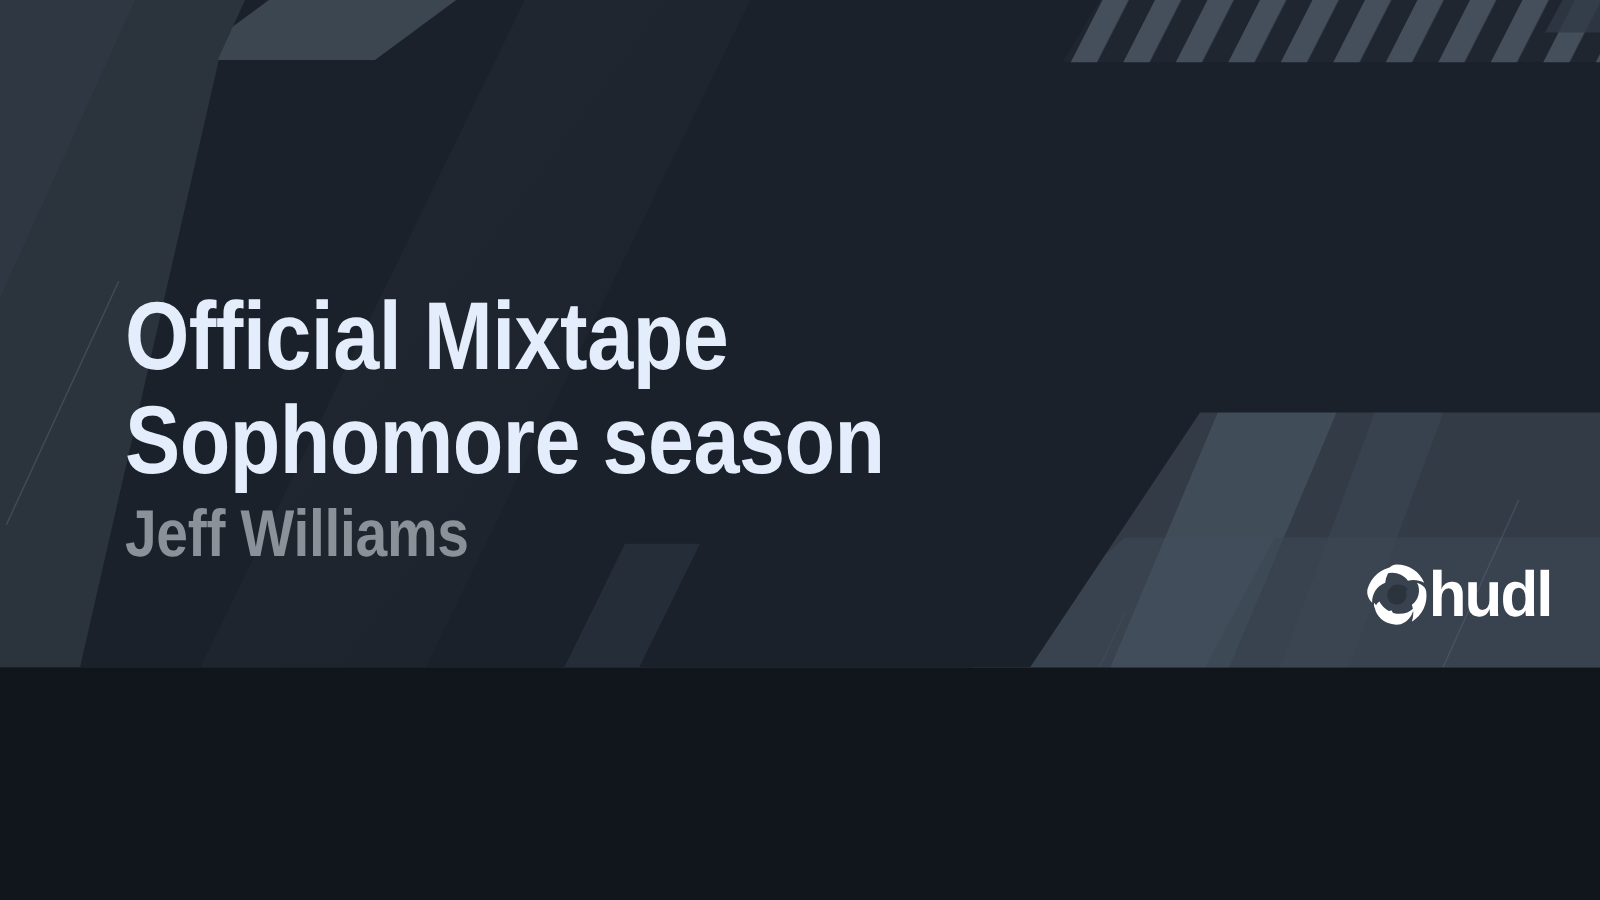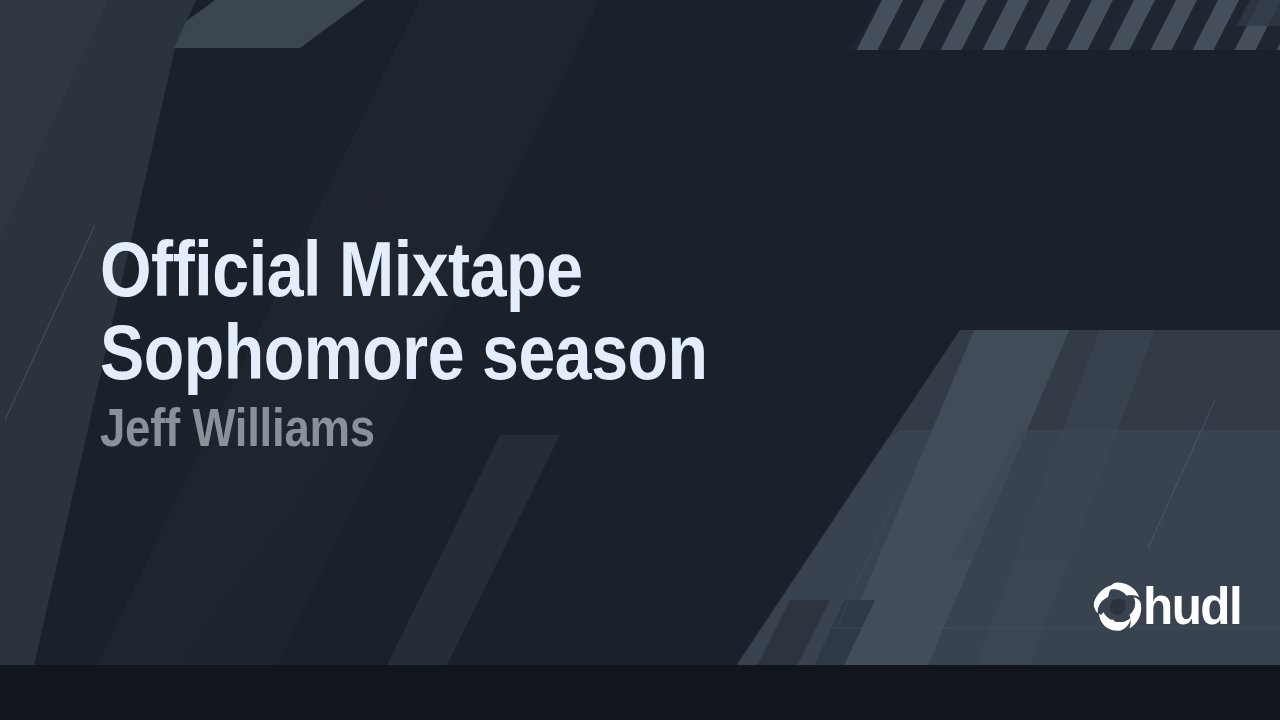--- a/index.html
+++ b/index.html
@@ -4,21 +4,21 @@
 <title>Hudl Highlight Title Card</title>
 <style>
   html, body {
     margin: 0;
     padding: 0;
     background: #11151c;
   }
   #stage {
     position: relative;
     width: 1280px;
-    height: 665px;
+    height: 534px;
     overflow: hidden;
     background: #2b333d;
     font-family: "Liberation Sans", "DejaVu Sans", sans-serif;
     user-select: none;
   }
 
   
   #bg {
     position: absolute;
     inset: 0;

